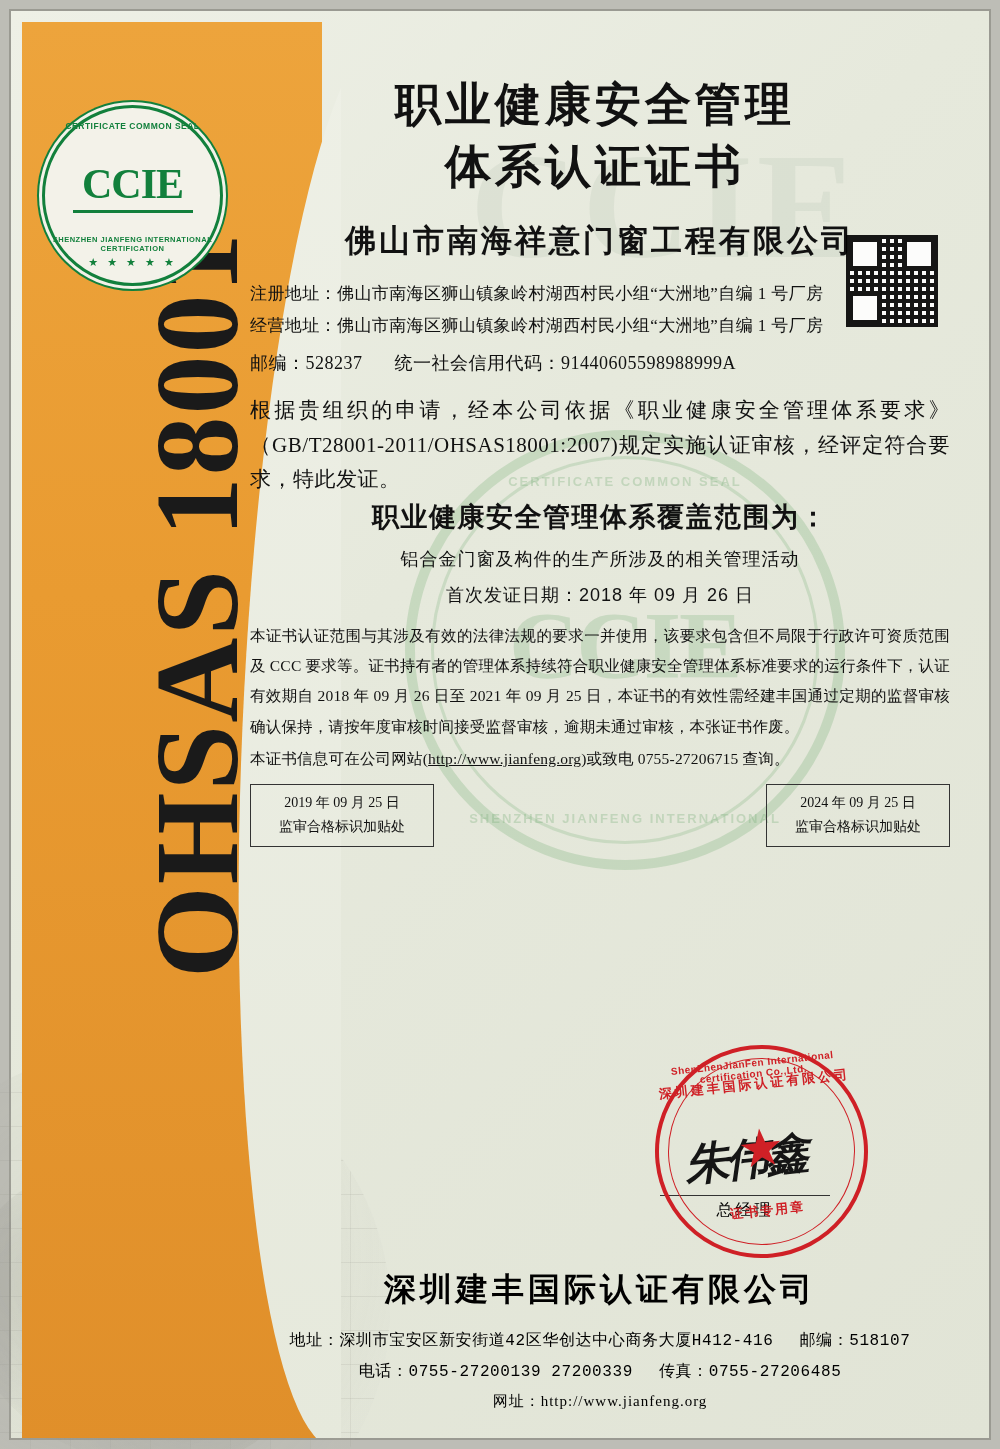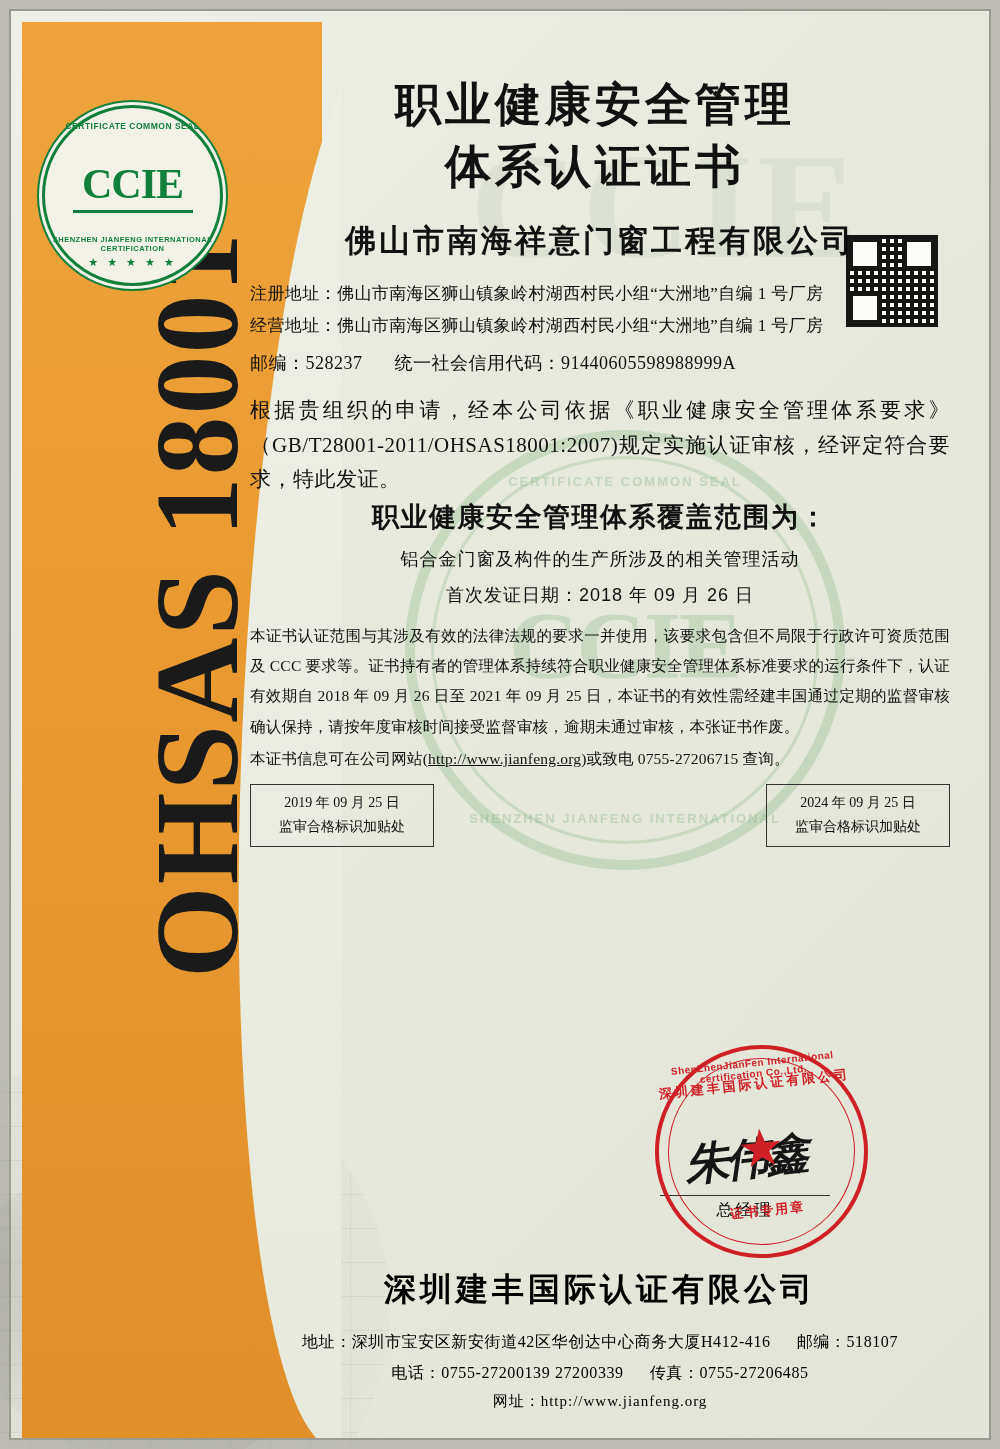--- a/index.html
+++ b/index.html
@@ -300,21 +300,21 @@
   }
   
   .footer{
     position:absolute;left:250px;bottom:38px;width:700px;text-align:center;z-index:5;
   }
   .footer .org{
     font-family:"Liberation Serif", serif;
     font-size:32px;font-weight:bold;letter-spacing:4px;margin-bottom:14px;
   }
   .footer .fline{
-    font-family:Liberation Serif, serif;
+    font-family:Liberation Mono, monospace;
     font-size:16px;letter-spacing:.6px;line-height:1.95;
   }
   .footer .web{
     font-family:"Liberation Serif", serif;
     font-size:15px;letter-spacing:1px;margin-top:4px;
   }
   .gap{display:inline-block;width:26px;}
 </style>
 </head>
 <body>

